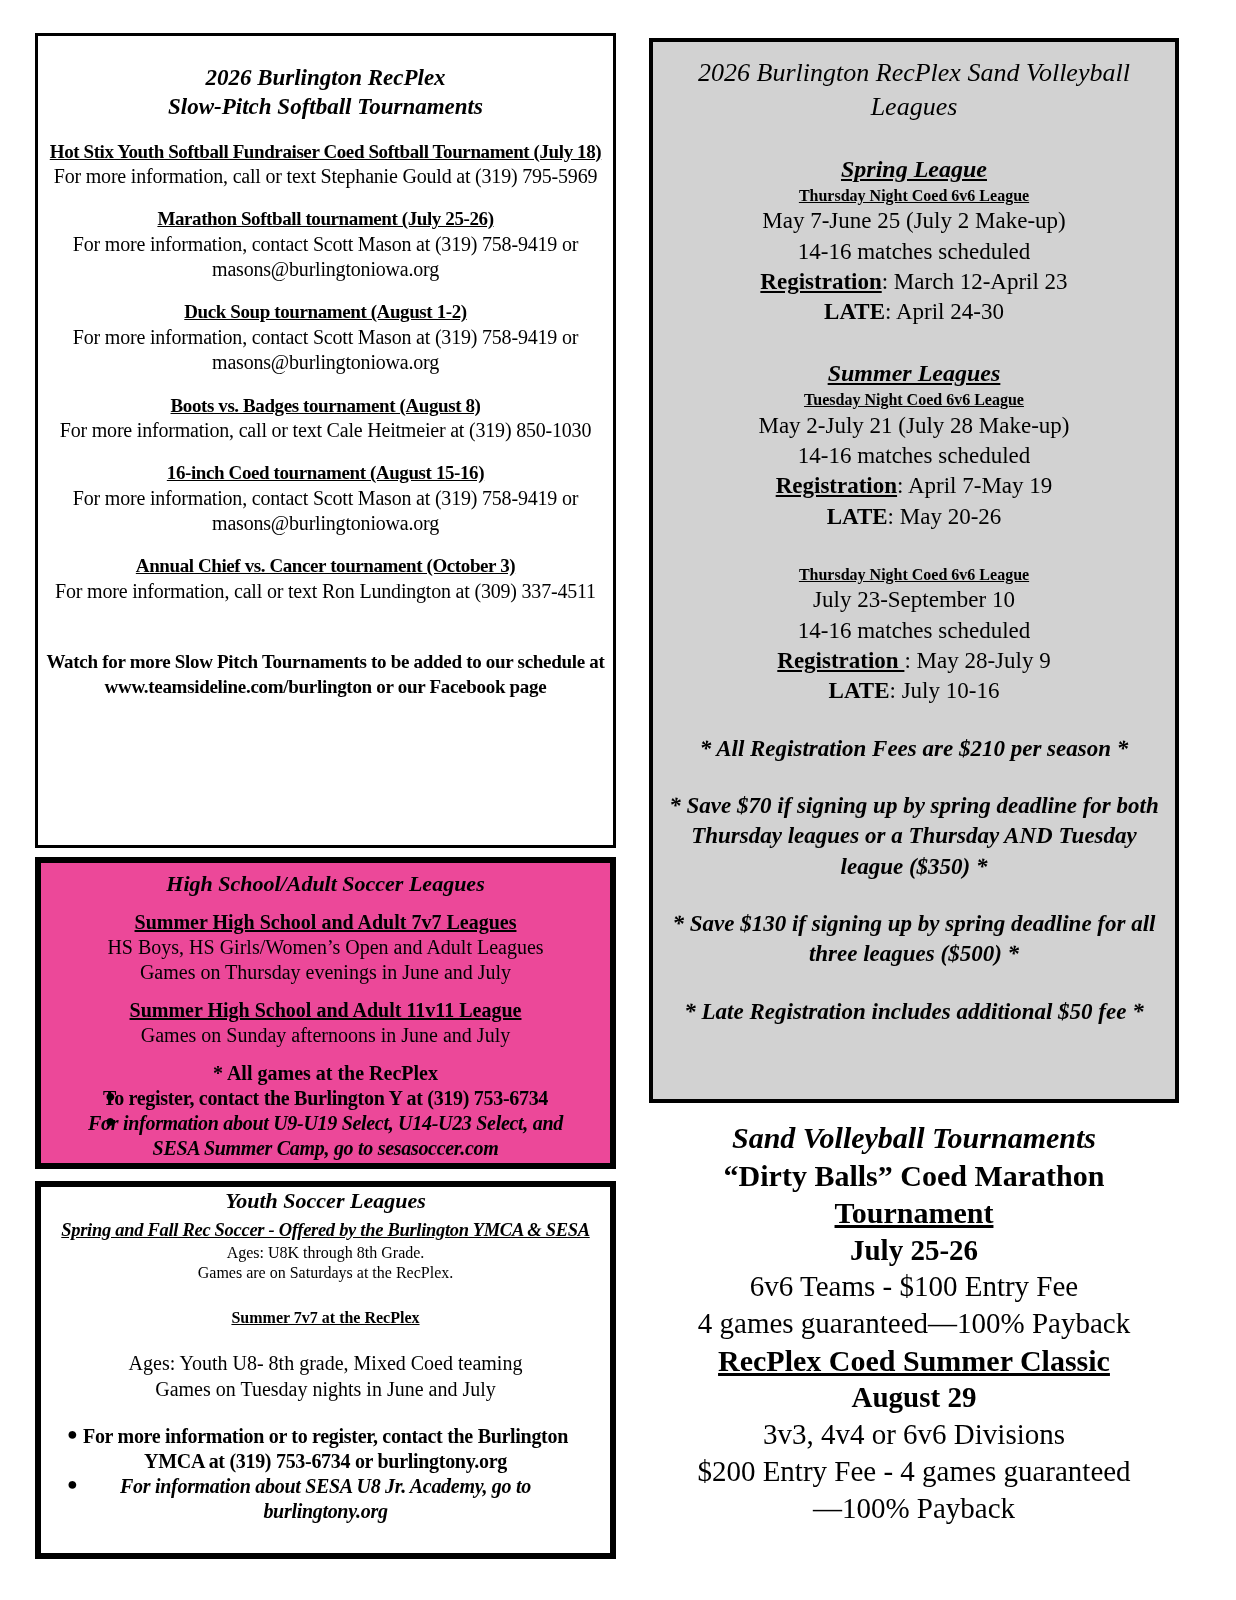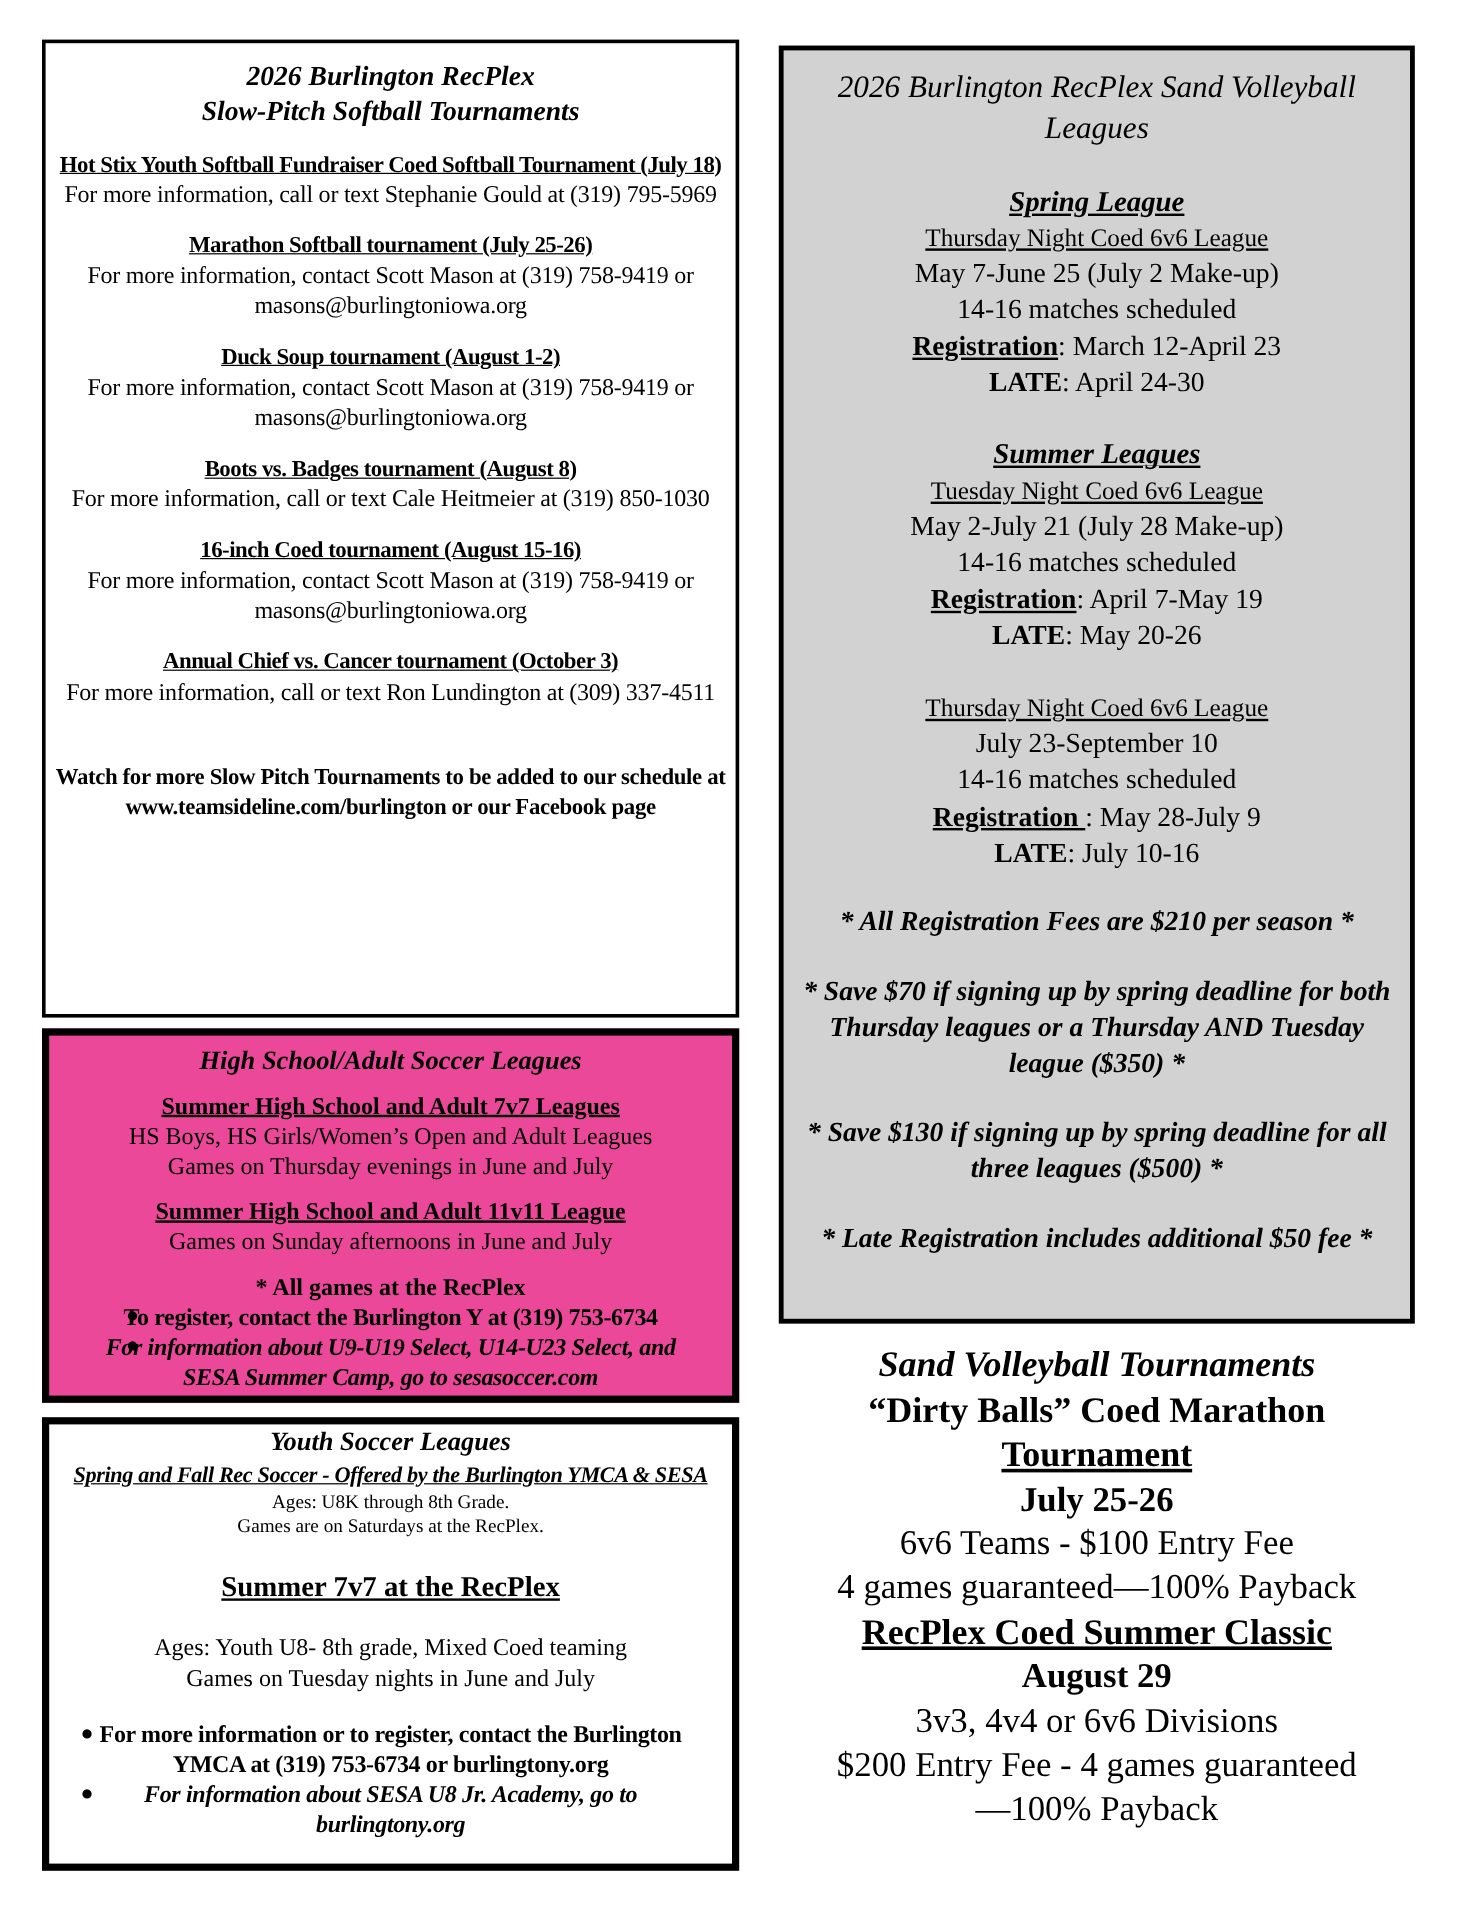--- a/index.html
+++ b/index.html
@@ -14,21 +14,21 @@
   .col-left { width: 581px; }
   .col-right { width: 530px; margin-left: 33px; padding-top: 5px; }
 
   .box { border: 3px solid #000; background: #fff; overflow: hidden; }
   .center { text-align: center; }
   .b { font-weight: bold; }
   .i { font-style: italic; }
   .u { text-decoration: underline; }
 
   
-  .softball-box { height: 815px; padding: 14px 6px 8px 6px; }
+  .softball-box { height: 815px; padding: 28px 6px 8px 6px; }
   .softball-title { font-size: 23px; font-weight: bold; font-style: italic; line-height: 1.25; }
   .evt { margin-top: 18px; }
   .evt-heading {
     font-size: 19px; font-weight: bold; text-decoration: underline;
     letter-spacing: -0.4px; line-height: 1.3;
   }
   .evt-body { font-size: 20px; line-height: 1.26; letter-spacing: -0.2px; }
   .softball-footer {
     margin-top: 46px; font-size: 19px; font-weight: bold;
     letter-spacing: -0.3px; line-height: 1.3;
@@ -45,31 +45,31 @@
   .bullet-text { font-size: 20px; font-weight: bold; line-height: 1.25; letter-spacing: -0.3px; text-align: center; }
 
   
   .youth-box { height: 378px; border-width: 6px; margin-top: 12px; padding: 0 4px; }
   .youth-title { font-size: 22px; font-weight: bold; font-style: italic; line-height: 1.3; }
   .youth-subtitle {
     font-size: 18.5px; font-weight: bold; font-style: italic; text-decoration: underline;
     letter-spacing: -0.3px; line-height: 1.4; margin-top: 2px;
   }
   .youth-line { font-size: 16px; line-height: 1.25; }
-  .youth-heading { font-size: 24px; font-weight: bold; text-decoration: underline; line-height: 1.25; margin-top: 25px; text-align: center; }
+  .youth-heading { font-size: 16px; font-weight: bold; text-decoration: underline; line-height: 1.25; margin-top: 25px; text-align: center; }
   .youth-pair { margin-top: 22px; font-size: 20px; line-height: 1.3; }
   .youth-bullets { margin-top: 22px; }
 
   
   .vb-box { height: 1065px; border-width: 4px; background: #d2d2d2; padding: 14px 10px; }
   .vb-title { font-size: 26px; font-weight: normal; font-style: italic; line-height: 1.3; }
   .vb-league { margin-top: 30px; }
   .vb-league.no-season { margin-top: 32px; }
   .vb-season { font-size: 24px; font-weight: bold; font-style: italic; text-decoration: underline; line-height: 1.32; }
-  .vb-name { font-size: 21px; font-weight: normal; text-decoration: underline; line-height: 1.32; }
+  .vb-name { font-size: 16px; font-weight: bold; text-decoration: underline; line-height: 1.32; }
   .vb-line { font-size: 23px; line-height: 1.32; }
   .vb-note { margin-top: 27px; font-size: 23px; font-weight: bold; font-style: italic; line-height: 1.32; }
 
   
   .tourney { width: 452px; margin: 16px auto 0 auto; text-align: center; }
   .t-title { font-size: 30px; font-weight: bold; font-style: italic; line-height: 1.25; }
   .t-head { font-size: 30px; font-weight: bold; line-height: 1.25; }
   .t-date { font-size: 29px; font-weight: bold; line-height: 1.25; }
   .t-line { font-size: 29px; line-height: 1.28; }
 </style>

